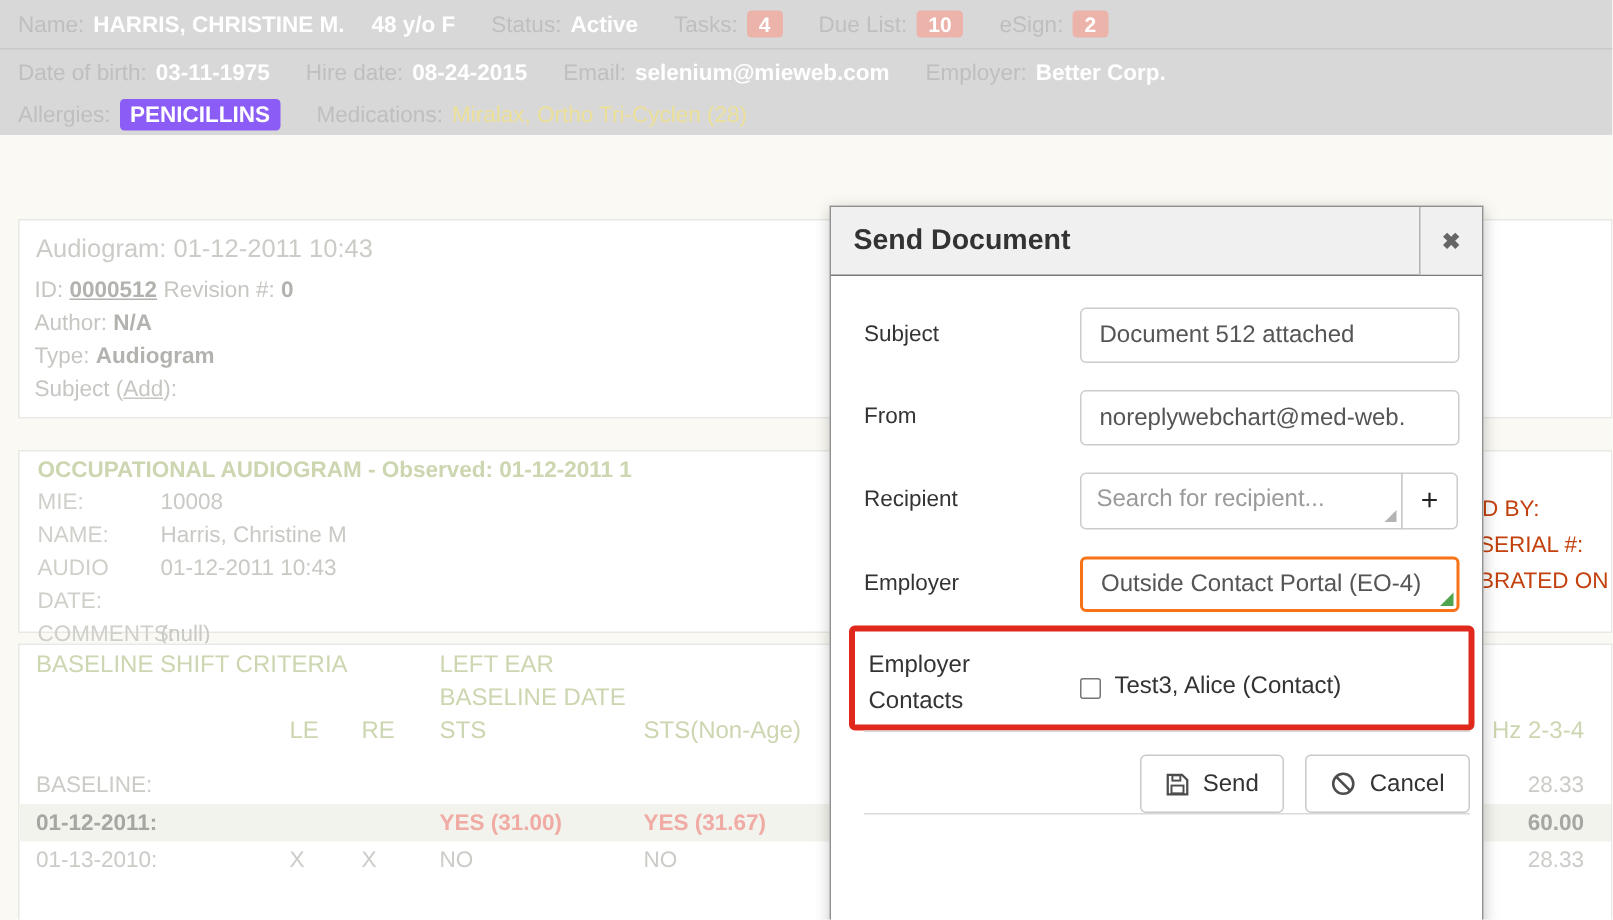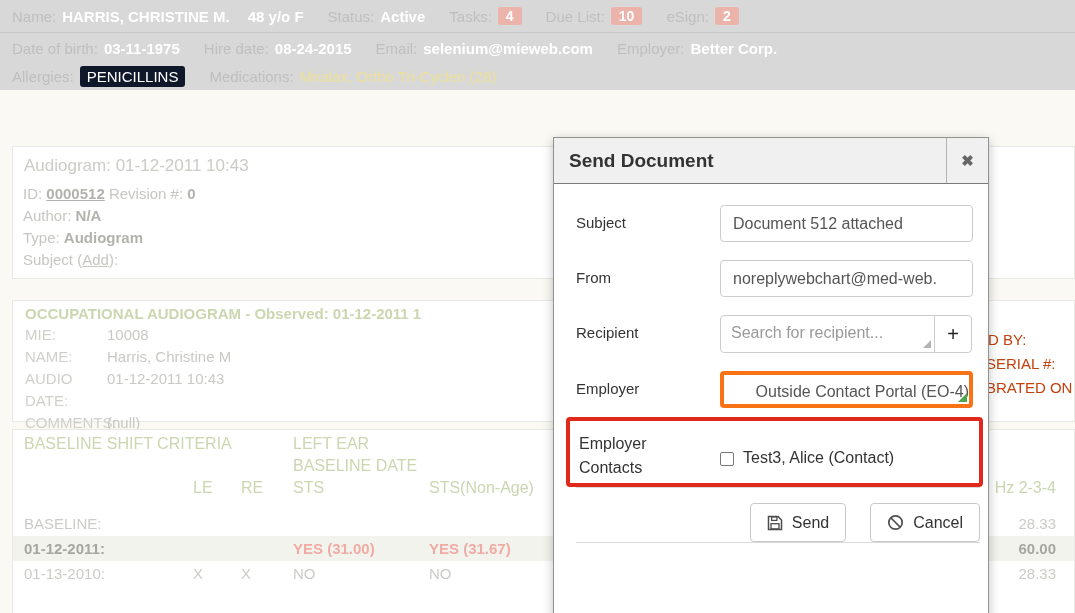--- a/index.html
+++ b/index.html
@@ -11,21 +11,21 @@
   .pt-hdr{position:absolute;left:0;top:0;width:1075px;height:90px;background:#d8d8d8;font-size:15px;z-index:2;}
   .pt-row{display:flex;align-items:center;padding-left:12px;white-space:nowrap;}
   .pt-row1{height:33px;border-bottom:1px solid #c9c9c9;}
   .pt-row2{height:29px;margin-top:1px;}
   .pt-row3{height:26px;}
   .lbl{color:#bfbfbf;margin-right:6px;}
   .val{color:#fff;font-weight:bold;}
   .g18{margin-left:18px;}
   .g24{margin-left:24px;}
   .badge{background:#ecb3ab;color:#fff;font-weight:bold;border-radius:3px;padding:1px 8px;font-size:14px;cursor:pointer;}
-  .allergy-badge{background:#0f172a;color:#fff;font-weight:normal;border-radius:3px;padding:2px 7px;cursor:pointer;}
+  .allergy-badge{background:#8b5cf6;color:#fff;font-weight:bold;border-radius:3px;padding:2px 7px;cursor:pointer;}
   .meds{color:#ece099;cursor:pointer;}
 
   
   .page{position:absolute;left:0;top:90px;width:1075px;height:523px;background:#fbf9f3;z-index:1;}
   .panel{position:absolute;left:12px;width:1063px;background:#fff;border:1px solid #e8e8e4;}
   .p1{top:56px;height:133px;}
   .p2{top:210px;height:122px;}
   .p3{top:339px;height:184px;border-bottom:none;}
 
   .doc-title{margin:9px 0 0 11px;font-size:17px;color:#cbcbc7;}
@@ -75,35 +75,35 @@
             font-size:16px;color:#555;font-family:inherit;background:#fff;}
   .grp{display:flex;width:253px;}
   .ta-wrap{position:relative;width:215px;}
   textarea.search{width:215px;height:38px;border:1px solid #ccc;border-radius:4px 0 0 4px;
             padding:8px 10px;font-size:16px;color:#555;resize:none;font-family:inherit;display:block;}
   textarea.search::placeholder{color:#9a9a9a;opacity:1;}
   .ta-wrap::after{content:"";position:absolute;right:4px;bottom:5px;width:0;height:0;
             border-style:solid;border-width:0 0 8px 8px;border-color:transparent transparent #b3b3b3 transparent;}
   .plus-btn{width:38px;height:38px;margin-left:-1px;border:1px solid #ccc;border-radius:0 4px 4px 0;
             background:#fff;font-size:20px;color:#222;cursor:pointer;line-height:1;font-family:inherit;padding:0;}
-  .select-like{position:relative;width:253px;height:37px;border:4px solid #f97316;border-radius:4px;
-            padding:8px 0 0 12px;font-size:16px;color:#555;cursor:pointer;white-space:nowrap;overflow:hidden;text-align:right;}
+  .select-like{position:relative;width:253px;height:37px;border:2px solid #f97316;border-radius:4px;
+            padding:8px 0 0 12px;font-size:16px;color:#555;cursor:pointer;white-space:nowrap;overflow:hidden;}
   .select-like::after{content:"";position:absolute;right:2px;bottom:2px;width:0;height:0;
             border-style:solid;border-width:0 0 9px 9px;border-color:transparent transparent #4ea54e transparent;}
   .hl-box{margin-left:-10px;width:417px;height:70px;border:4px solid #e0281d;border-radius:4px;
           padding:9px 0 0 9px;display:flex;}
   .hl-box .f-lbl{width:141px;padding-top:2px;font-size:16px;line-height:24px;}
   .hl-box .f-lbl span{display:inline-block;width:95px;}
   .chk-row{display:flex;align-items:center;padding-top:2px;cursor:pointer;}
   .chk{width:14px;height:14px;border:1px solid #777;border-radius:2px;background:#fff;margin:3px 9px 0 0;flex-shrink:0;}
   .chk-lbl{font-size:16px;color:#333;}
   hr.sep{border:none;border-top:1px solid #d9d9d9;margin:0;}
   .sep1{margin-top:29px;}
   .sep2{margin-top:26px;}
-  .btn-row{display:flex;justify-content:flex-end;gap:24px;margin-top:15px;}
+  .btn-row{display:flex;justify-content:flex-end;gap:14px;margin-top:15px;}
   .btn{display:inline-flex;align-items:center;gap:9px;background:#fff;border:1px solid #c9c9c9;
        border-radius:4px;padding:0 16px;height:39px;font-size:16px;color:#333;cursor:pointer;font-family:inherit;}
   .icon-svg{display:block;}
 </style>
 </head>
 <body>
 
 <header class="pt-hdr">
   <div class="pt-row pt-row1">
     <span class="lbl">Name:</span>

